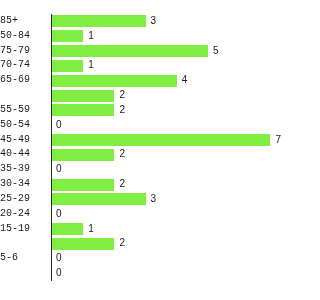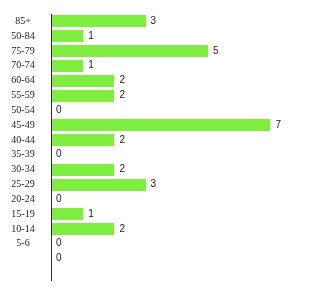--- a/index.html
+++ b/index.html
@@ -40,25 +40,25 @@
     height: 14.83px;
     width: 300px;
   }
   .cat-label {
     position: absolute;
     left: 0px;
     top: 0px;
     width: 46px;
     height: 14.83px;
     line-height: 14.83px;
-    text-align: center;
+    text-align: left;
     font-size: 10px;
     color: #1a1a1a;
     white-space: nowrap;
-    font-family: Liberation Serif, serif;
+    font-family: Liberation Mono, monospace;
   }
   .bar-wrap {
     position: absolute;
     left: 52px;
     top: 0px;
     height: 14.83px;
     right: 0;
   }
   .bar {
     position: absolute;
@@ -110,21 +110,27 @@
           </div>
         </div>
         <div class="row">
           <div class="cat-label">70-74</div>
           <div class="bar-wrap">
             <div class="bar" style="width: 31.2px; background: rgb(128, 238, 64);"></div>
             <div class="val-label" style="left: 36.2px;">1</div>
           </div>
         </div>
         <div class="row">
-          <div class="cat-label">60-64</div>
+          <div class="cat-label">65-69</div>
+          <div class="bar-wrap">
+            <div class="bar" style="width: 124.8px; background: rgb(128, 238, 64);"></div>
+            <div class="val-label" style="left: 129.8px;">4</div>
+          </div>
+        </div>
+        <div class="row">
           <div class="bar-wrap">
             <div class="bar" style="width: 62.4px; background: rgb(128, 238, 64);"></div>
             <div class="val-label" style="left: 67.4px;">2</div>
           </div>
         </div>
         <div class="row">
           <div class="cat-label">55-59</div>
           <div class="bar-wrap">
             <div class="bar" style="width: 62.4px; background: rgb(128, 238, 64);"></div>
             <div class="val-label" style="left: 67.4px;">2</div>
@@ -177,21 +183,20 @@
           </div>
         </div>
         <div class="row">
           <div class="cat-label">15-19</div>
           <div class="bar-wrap">
             <div class="bar" style="width: 31.2px; background: rgb(128, 238, 64);"></div>
             <div class="val-label" style="left: 36.2px;">1</div>
           </div>
         </div>
         <div class="row">
-          <div class="cat-label">10-14</div>
           <div class="bar-wrap">
             <div class="bar" style="width: 62.4px; background: rgb(128, 238, 64);"></div>
             <div class="val-label" style="left: 67.4px;">2</div>
           </div>
         </div>
         <div class="row">
           <div class="cat-label">5-6</div>
           <div class="bar-wrap">
             <div class="val-label zero" style="left: 4px;">0</div>
           </div>

